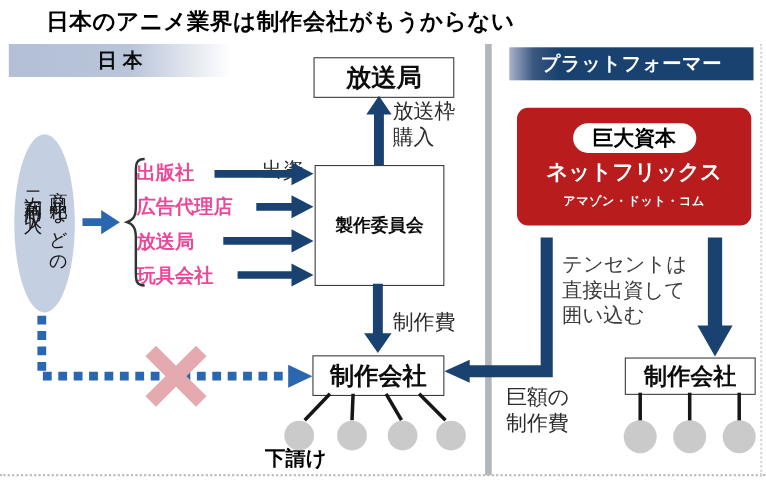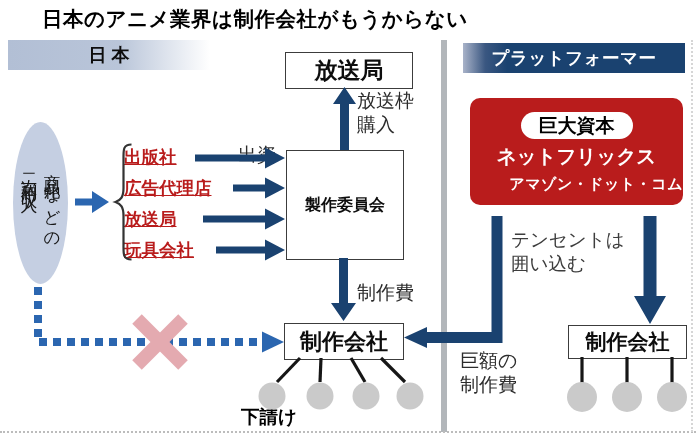--- a/index.html
+++ b/index.html
@@ -29,21 +29,21 @@
     left:13px;top:122px;width:55px;height:162px;border-radius:50%;
     background:#c5cfe2;display:flex;align-items:center;justify-content:center;
   }
   .vtext{
     writing-mode:vertical-rl;font-size:16.5px;line-height:23px;
     letter-spacing:4.5px;color:#161616;font-weight:500;
   }
   .vtext span{display:block;}
   .inv{
     left:124px;height:25px;line-height:25px;
-    font-size:17.5px;font-weight:bold;color:#b91c1c;white-space:nowrap;text-decoration:underline;
+    font-size:17.5px;font-weight:bold;color:#ec4899;white-space:nowrap;
   }
   .box{
     background:#fff;border:1.5px solid #3c3c3c;
     display:flex;align-items:center;justify-content:center;
     font-weight:bold;color:#0d0d0d;white-space:nowrap;z-index:2;
   }
   .bc-box{left:285px;top:52px;width:126px;height:35px;font-size:23px;}
   .cm-box{left:286px;top:150px;width:116px;height:108px;font-size:16px;}
   .pl-box{left:284px;top:323px;width:118px;height:35px;font-size:22px;}
   .pr-box{left:568px;top:325px;width:117px;height:32px;font-size:21px;}
@@ -52,22 +52,22 @@
     background:#b91c1c;z-index:2;
   }
   .pill{
     position:absolute;left:50%;transform:translateX(-50%);top:14px;
     width:112px;height:27px;border-radius:14px;background:#fff;
     display:flex;align-items:center;justify-content:center;
     font-size:19px;font-weight:bold;color:#000;
   }
   .nf-l1{position:absolute;left:0;top:45px;width:100%;text-align:center;
     font-size:19.5px;font-weight:bold;color:#fff;}
-  .nf-l2{position:absolute;left:0;top:77px;width:100%;text-align:right;
-    font-size:15px;font-weight:bold;color:#fff;letter-spacing:.5px;}
+  .nf-l2{position:absolute;left:0;top:77px;width:100%;text-align:center;
+    font-size:11px;font-weight:bold;color:#fff;letter-spacing:.5px;}
   .lbl{font-size:19px;color:#2c2c2c;line-height:24px;white-space:nowrap;font-family:Liberation Mono, monospace;}
   .lbl-gray{font-size:18.5px;color:#3d3d3d;line-height:23.5px;white-space:nowrap;}
   .shitauke{font-size:18.5px;font-weight:bold;color:#000;}
   .dot-bottom{left:0;top:431px;width:696px;height:0;border-top:2px dotted #bcbcbc;}
   .dot-right{left:691px;top:40px;width:0;height:392px;border-left:2px dotted #d6d6d6;}
   svg.layer{position:absolute;left:0;top:0;z-index:3;pointer-events:none;}
 </style>
 </head>
 <body>
 
@@ -115,20 +115,21 @@
   <div class="abs shitauke" style="left:241px;top:404px">下請け</div>
 
   <div class="abs nf-box">
     <div class="pill">巨大資本</div>
     <div class="nf-l1">ネットフリックス</div>
     <div class="nf-l2">アマゾン・ドット・コム</div>
   </div>
 
   <div class="abs" style="left:511px;top:228px">
     <div class="lbl-gray">テンセントは</div>
+    <div class="lbl-gray">直接出資して</div>
     <div class="lbl-gray">囲い込む</div>
   </div>
 
   <div class="abs" style="left:460px;top:350px">
     <div class="lbl">巨額の</div>
     <div class="lbl">制作費</div>
   </div>
 
   <div class="abs box pr-box">制作会社</div>
 

